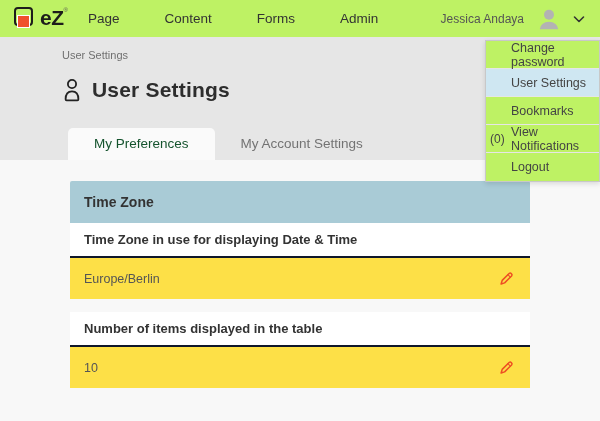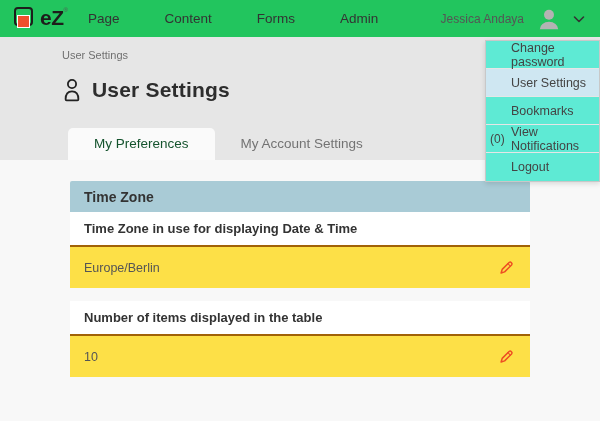--- a/index.html
+++ b/index.html
@@ -1,20 +1,20 @@
 <!DOCTYPE html>
 <html><head>
 <meta charset="utf-8">
 <style>
   * { margin:0; padding:0; box-sizing:border-box; }
   html,body { width:600px; height:421px; font-family:"Liberation Sans", sans-serif; background:#fff; overflow:hidden; }
   .page { position:relative; width:600px; height:421px; }
 
   
-  .topbar { height:37px; background:#22c55e; display:flex; align-items:center; padding:0 14px; }
+  .topbar { height:37px; background:#bef264; display:flex; align-items:center; padding:0 14px; }
   .logo { display:flex; align-items:flex-start; cursor:pointer; }
   .logo-mark { position:relative; width:26px; height:26px; margin-top:1px; }
   .logo-outline { position:absolute; top:1px; left:0; width:19px; height:19px; border:2.6px solid #1d1d1b; border-radius:4px; background:transparent; }
   .logo-square { position:absolute; left:3px; top:9px; width:13px; height:13px; background:#f0502d; border:1.5px solid #fff; }
   .logo-text { font-size:21px; font-weight:700; color:#1d1d1b; line-height:26px; letter-spacing:-0.5px; }
   .logo-reg { font-size:6px; color:#555; margin-top:2px; }
 
   .nav { display:flex; margin-left:20px; }
   .nav-item { font-size:13.5px; color:#333; padding:9px 0; margin-right:45px; cursor:pointer; }
   .nav-item:first-child { margin-left:0; }
@@ -32,34 +32,34 @@
   .page-title { font-size:21px; font-weight:700; color:#2d2d2d; letter-spacing:0.2px; }
   .tabs { position:absolute; left:68px; bottom:0; display:flex; }
   .tab { font-size:13.5px; padding:8px 26px 9px 26px; cursor:pointer; }
   .tab.active { background:#f8f8f8; color:#14532d; font-weight:400; border-radius:5px 5px 0 0; background:#fafafa; }
   .tab.inactive { color:#737373; }
 
   
   .panel { height:261px; background:#f8f8f8; padding:21px 0 0 70px; }
   .card { width:460px; }
   .section { margin-bottom:13px; }
-  .section-header { height:31px; background:#a9cbd6; display:flex; align-items:center; padding-left:14px;
+  .section-header { height:42px; background:#a9cbd6; display:flex; align-items:center; padding-left:14px;
                     font-size:14px; font-weight:700; color:#333; border-radius:2px 2px 0 0; }
   .q-row { height:35px; background:#fff; display:flex; align-items:center; padding-left:14px;
-           font-size:13px; font-weight:700; color:#333; border-bottom:2px solid #a16207; }
+           font-size:13px; font-weight:700; color:#333; border-bottom:2px solid #0f172a; }
   .v-row { height:41px; background:#fde047; display:flex; align-items:center; padding:0 16px 0 14px;
            font-size:12.5px; color:#555; }
   .v-row .spacer { flex:1; }
   .edit-btn { width:16px; height:16px; cursor:pointer; display:flex; align-items:center; justify-content:center; }
 
   
   .dropdown { position:absolute; top:40px; left:485px; width:115px; background:#fff;
               border:1px solid #c8c8c8; box-shadow:0 2px 5px rgba(0,0,0,0.12); z-index:10; }
   .menu-item { position:relative; height:28px; display:flex; align-items:center; padding-left:25px;
-               font-size:12.5px; color:#444; border-bottom:1px solid #e6e6e6; cursor:pointer; background:#5eead4; }
+               font-size:12.5px; color:#444; border-bottom:1px solid #e6e6e6; cursor:pointer; background:#bef264; }
   .menu-item:last-child { border-bottom:none; }
   .menu-item.active { background:#cfe7f2; }
   .menu-count { position:absolute; left:4px; font-size:12px; color:#444; }
 </style>
 </head>
 <body>
 
 <div class="page">
 
   <div class="topbar">

